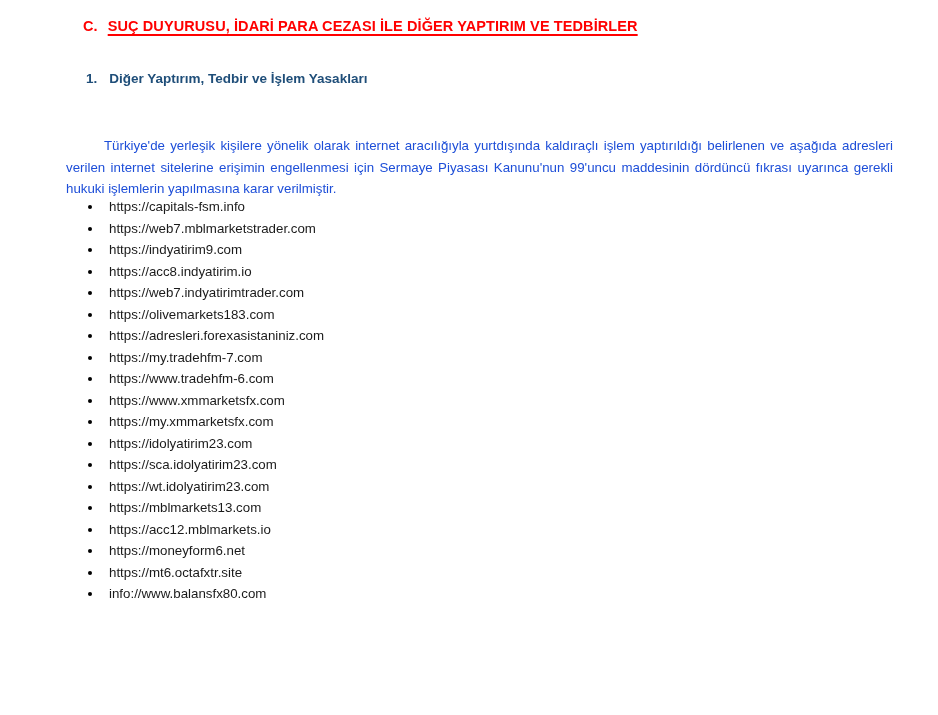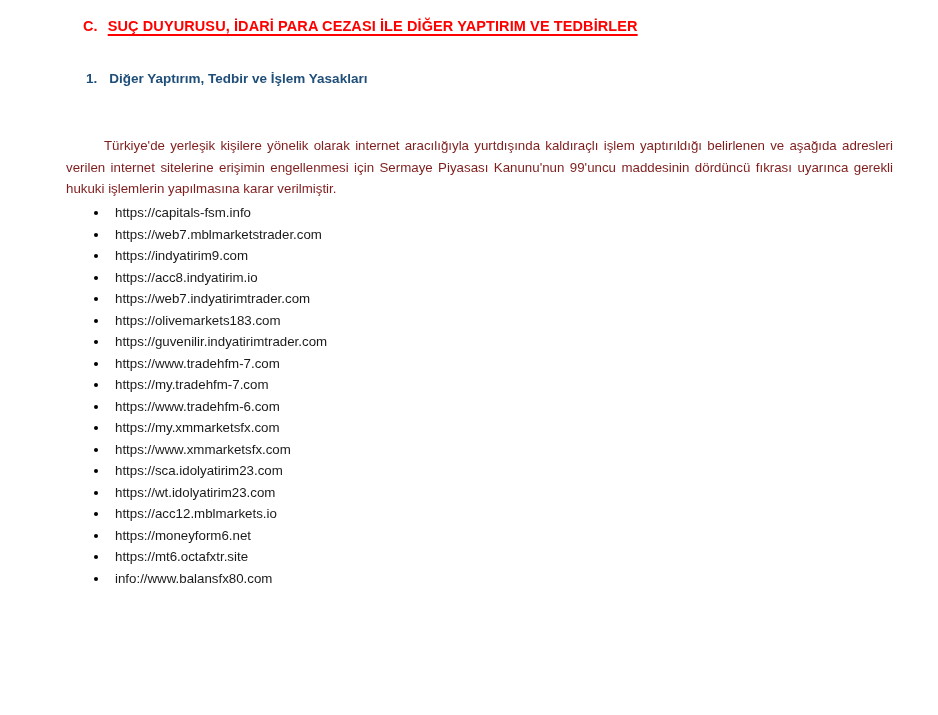--- a/index.html
+++ b/index.html
@@ -64,32 +64,32 @@
   }
 
   
   .body-paragraph {
     position: absolute;
     left: 66px;
     top: 122px;
     width: 827px;
     font-size: 13.3px;
     line-height: 21.5px;
-    color: #7f1d1d;
+    color: #1d4ed8;
     text-align: justify;
     text-indent: 38px;
     text-justify: inter-word;
   }
 
   
   .url-list {
     position: absolute;
     left: 88px;
     top: 196px;
-    margin: 6px;
+    margin: 0;
     padding: 0;
     list-style: none;
   }
   .url-list li {
     position: relative;
     height: 21.5px;
     line-height: 21.5px;
     padding-left: 21px;
     font-size: 13.3px;
     color: #1a1a1a;
@@ -123,27 +123,28 @@
 
   <p class="body-paragraph">Türkiye'de yerleşik kişilere yönelik olarak internet aracılığıyla yurtdışında kaldıraçlı işlem yaptırıldığı belirlenen ve aşağıda adresleri verilen internet sitelerine erişimin engellenmesi için Sermaye Piyasası Kanunu'nun 99'uncu maddesinin dördüncü fıkrası uyarınca gerekli hukuki işlemlerin yapılmasına karar verilmiştir.</p>
 
   <ul class="url-list">
       <li><span>https://capitals-fsm.info</span></li>
       <li><span>https://web7.mblmarketstrader.com</span></li>
       <li><span>https://indyatirim9.com</span></li>
       <li><span>https://acc8.indyatirim.io</span></li>
       <li><span>https://web7.indyatirimtrader.com</span></li>
       <li><span>https://olivemarkets183.com</span></li>
-      <li><span>https://guvenilir.indyatirimtrader.com</span></li>
-      <li><span>https://www.tradehfm-7.com</span></li>
+      <li><span>https://adresleri.forexasistaniniz.com</span></li>
       <li><span>https://my.tradehfm-7.com</span></li>
       <li><span>https://www.tradehfm-6.com</span></li>
+      <li><span>https://www.xmmarketsfx.com</span></li>
       <li><span>https://my.xmmarketsfx.com</span></li>
-      <li><span>https://www.xmmarketsfx.com</span></li>
+      <li><span>https://idolyatirim23.com</span></li>
       <li><span>https://sca.idolyatirim23.com</span></li>
       <li><span>https://wt.idolyatirim23.com</span></li>
+      <li><span>https://mblmarkets13.com</span></li>
       <li><span>https://acc12.mblmarkets.io</span></li>
       <li><span>https://moneyform6.net</span></li>
       <li><span>https://mt6.octafxtr.site</span></li>
       <li><span>info://www.balansfx80.com</span></li>
     </ul>
 
 </div>
 
 </body></html>

